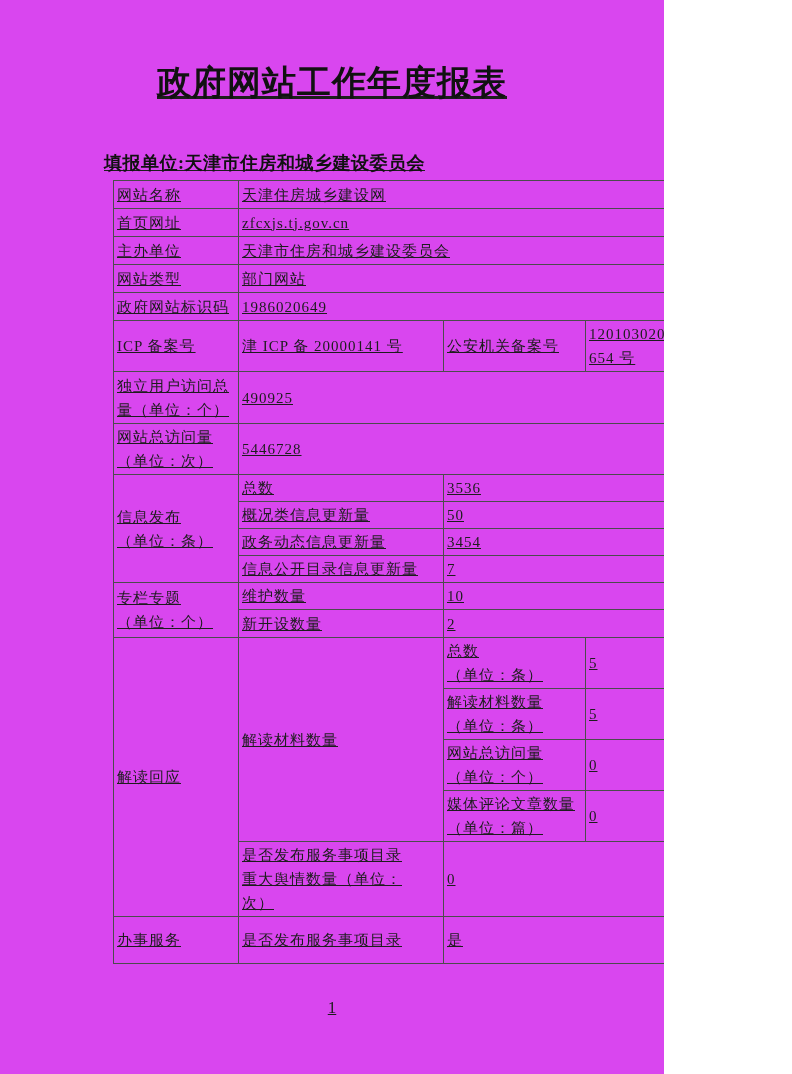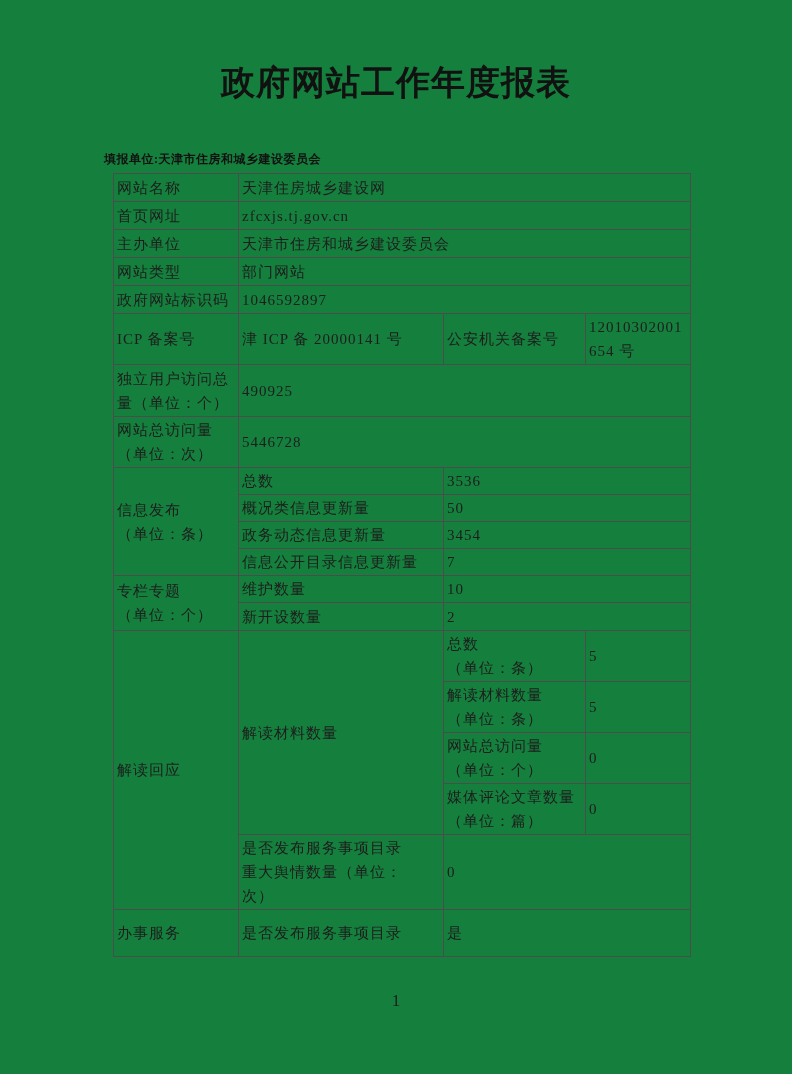--- a/index.html
+++ b/index.html
@@ -4,43 +4,44 @@
 <style>
   * { margin: 0; padding: 0; box-sizing: border-box; }
   html, body { background: #ffffff; }
   body {
     width: 792px; height: 1074px;
     font-family: "Liberation Serif", serif;
     color: #1d1d1d;
   }
   .page {
     position: relative;
-    width: 792px; height: 1074px;
-    background: #15803d;
+    width: 664px; height: 1074px;
+    background: #d946ef;
     overflow: hidden;
+    text-decoration: underline;
   }
   .doc-title {
     padding-top: 60px;
     text-align: center;
     font-family: "Liberation Sans", sans-serif;
     font-weight: bold;
     font-size: 34px;
     letter-spacing: 1px;
     color: #111111;
   }
   .doc-subtitle {
     margin-top: 25px;
     text-align: center;
     font-size: 19px;
     letter-spacing: 1px;
     color: #1d1d1d;
   }
   .unit-line {
     margin: 45px 0 5px 104px;
-    font-size: 12px;
+    font-size: 18px;
     font-weight: bold;
     letter-spacing: 0.5px;
     color: #111111;
   }
   table.report {
     margin-left: 113px;
     width: 577px;
     border-collapse: collapse;
     table-layout: fixed;
   }
@@ -96,21 +97,21 @@
       <tr class="h28">
         <td>主办单位</td>
         <td colspan="3">天津市住房和城乡建设委员会</td>
       </tr>
       <tr class="h28">
         <td>网站类型</td>
         <td colspan="3">部门网站</td>
       </tr>
       <tr class="h28">
         <td>政府网站标识码</td>
-        <td colspan="3">1046592897</td>
+        <td colspan="3">1986020649</td>
       </tr>
       <tr class="h45">
         <td>ICP 备案号</td>
         <td>津 ICP 备 20000141 号</td>
         <td>公安机关备案号</td>
         <td class="break-num">12010302001
 654 号</td>
       </tr>
       <tr class="h52">
         <td>独立用户访问总

